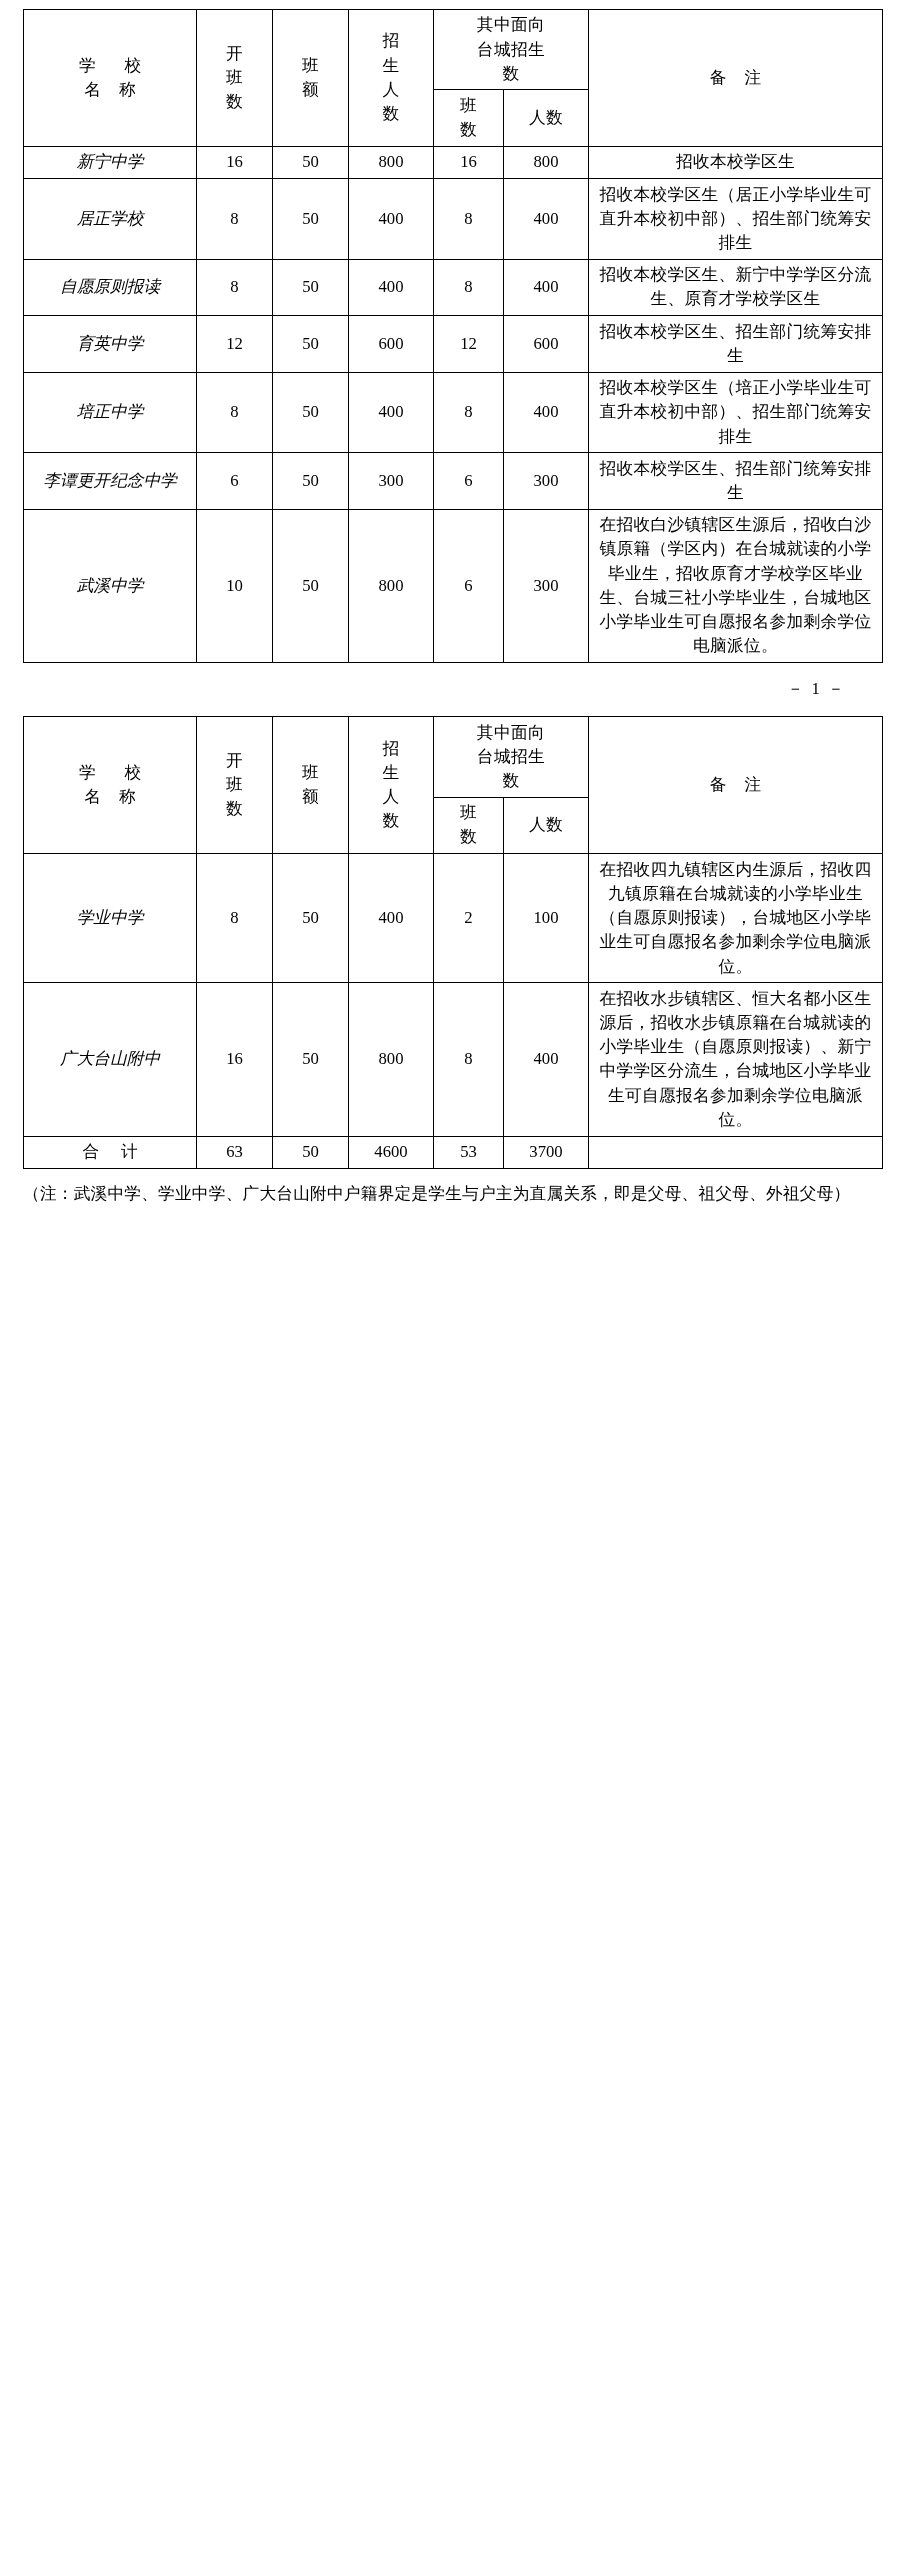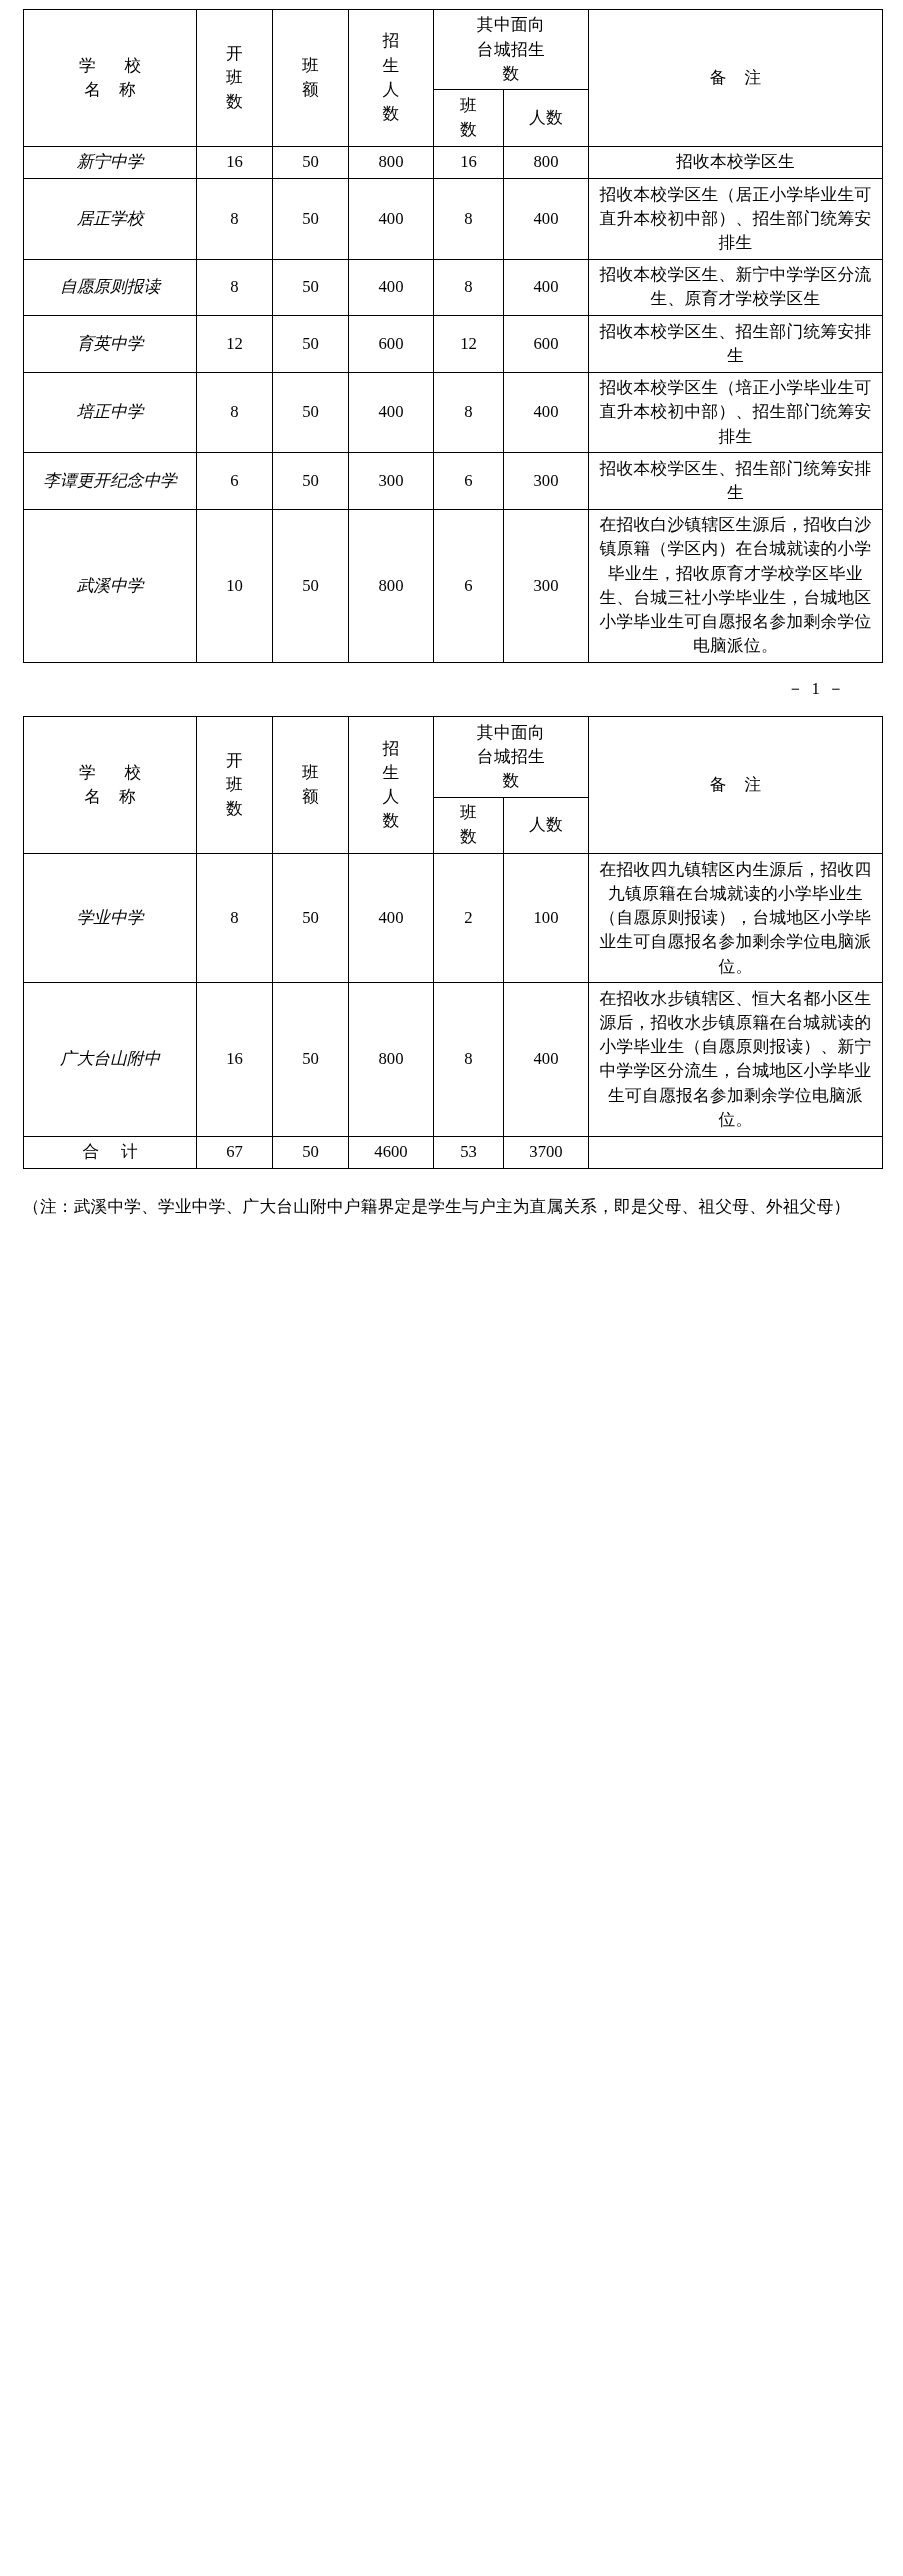--- a/index.html
+++ b/index.html
@@ -77,21 +77,21 @@
   .page-number {
     text-align: right;
     font-size: 16.7px;
     padding: 14px 35px 0 0;
     letter-spacing: 1.8px;
   }
   .gap { height: 16px; }
 
   .note {
     width: 858px;
-    margin: 24px auto 0 auto;
+    margin: 11px auto 0 auto;
     font-size: 16.7px;
     line-height: 1.7;
     text-align: left;
     letter-spacing: 0.2px;
   }
   .total-label {
     letter-spacing: 8.8px;
     padding-left: 8.8px;
   }
 </style>
@@ -293,21 +293,21 @@
         <td class="num">800</td>
         <td class="num">8</td>
         <td class="num">400</td>
         <td class="remark">在招收水步镇辖区、恒大名都小区生源后，招收水步镇原籍在台城就读的小学毕业生（自愿原则报读）、新宁中学学区分流生，台城地区小学毕业生可自愿报名参加剩余学位电脑派位。</td>
       </tr>
 
       <tr>
         <td>
           <span class="total-label">合  计</span>
         </td>
-        <td class="num">67</td>
+        <td class="num">63</td>
         <td class="num">50</td>
         <td class="num">4600</td>
         <td class="num">53</td>
         <td class="num">3700</td>
         <td class="remark"></td>
       </tr>
     </tbody>
   </table>
 
   <div class="note">（注：武溪中学、学业中学、广大台山附中户籍界定是学生与户主为直属关系，即是父母、祖父母、外祖父母）</div>

